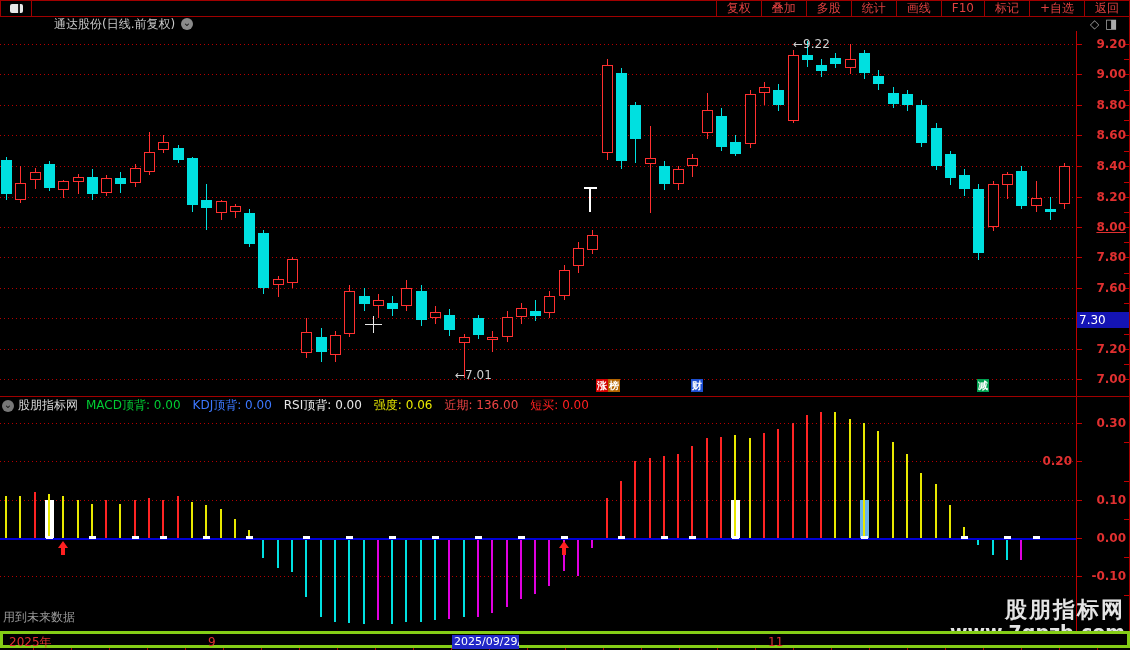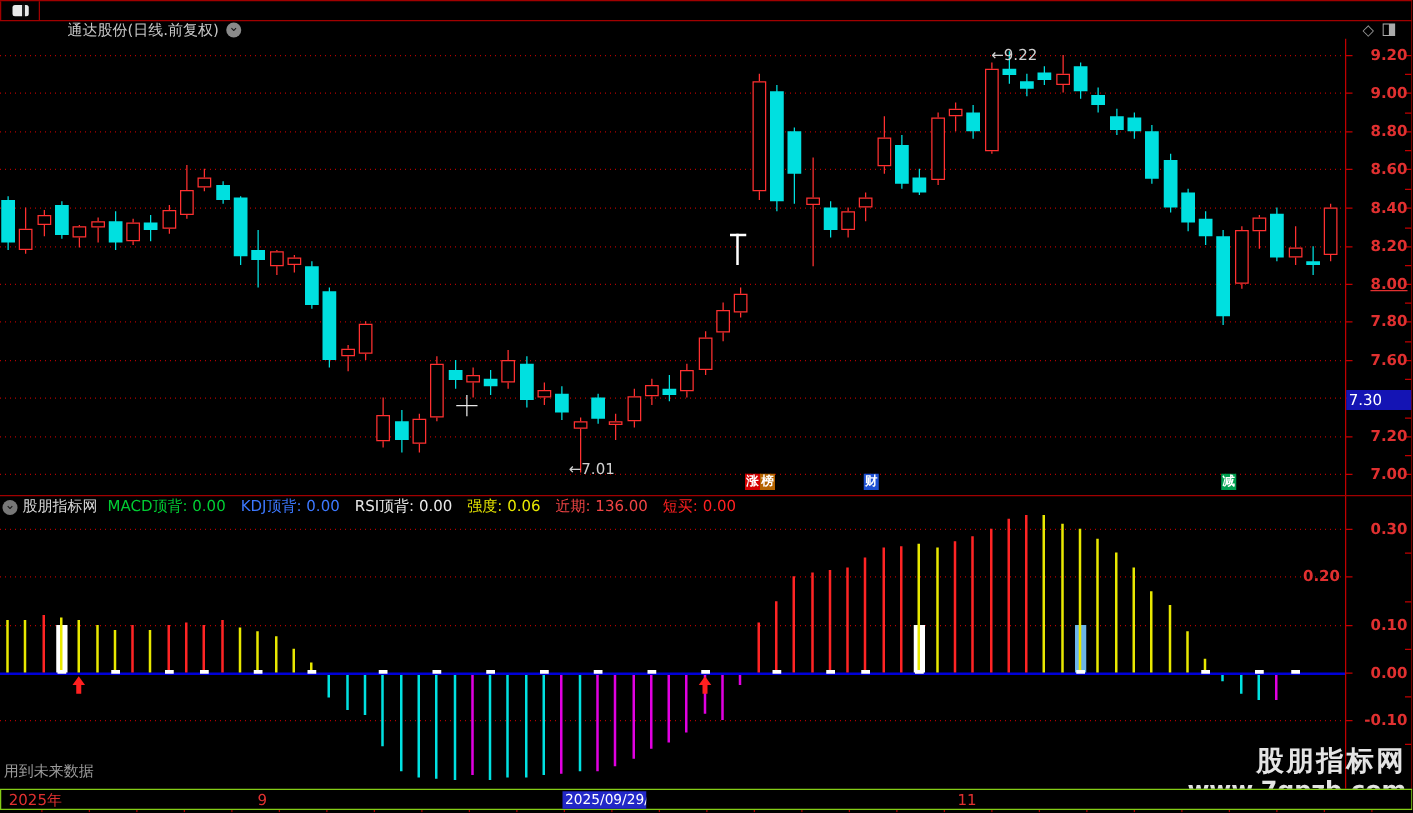--- a/index.html
+++ b/index.html
@@ -32,21 +32,21 @@
   
   .hgrid{height:1px;background-image:repeating-linear-gradient(to right,#b40000 0 1px,transparent 1px 4px);}
   .axis-label{width:46px;text-align:right;color:#e03030;font-size:12px;font-weight:bold;line-height:14px;height:14px;}
   
   #ind-header{position:absolute;left:2px;top:398px;height:15px;display:flex;align-items:center;
               font-size:12px;white-space:nowrap;}
   #ind-header .fld{margin-right:12px;}
   #brand{color:#d8d8d8;margin:0 8px 0 4px;}
   
   #daterow{position:absolute;left:0;top:631px;width:1130px;height:17px;box-sizing:border-box;
-           border:1px solid #84cc16;background:#000;font-size:12px;text-decoration:underline;}
+           border:3px solid #84cc16;background:#000;font-size:12px;text-decoration:underline;}
   #date-tag{position:absolute;top:1px;height:14px;background:#2228c8;color:#fff;
             font-size:11px;line-height:14px;padding:0 2px;white-space:nowrap;overflow:hidden;}
   .mon{position:absolute;top:1px;color:#e03030;line-height:14px;}
   
   #watermark{position:absolute;right:5px;top:598px;text-align:right;color:#e4e4e4;font-weight:bold;line-height:1.1;}
   #wm1{font-size:22px;letter-spacing:2px;}
   #wm2{font-size:19px;}
   #future-note{position:absolute;left:3px;top:609px;color:#9a9a9a;font-size:12px;}
   .badge{position:absolute;top:379px;width:12px;height:13px;font-size:10px;line-height:13px;
          text-align:center;font-weight:bold;}
@@ -55,20 +55,31 @@
              color:#fff;font-size:12px;line-height:16px;padding-left:2px;box-sizing:border-box;}
 </style>
 </head>
 <body>
 
 <div id="screen">
 
   <div id="toolbar">
     <div id="win-cell">
         <div class="win-glyph"></div>
+      </div>
+    <div id="toolbar-right">
+        <span class="rtab">复权</span>
+        <span class="rtab">叠加</span>
+        <span class="rtab">多股</span>
+        <span class="rtab">统计</span>
+        <span class="rtab">画线</span>
+        <span class="rtab">F10</span>
+        <span class="rtab">标记</span>
+        <span class="rtab">+自选</span>
+        <span class="rtab">返回</span>
       </div>
   </div>
 
   <div id="titlebar">
     <span id="title-text">通达股份(日线.前复权)</span>
     <span class="chev" id="title-chev" style="left: 133px;"></span>
     <span id="tb-diamond"></span>
     <span id="tb-pane"></span>
   </div>
 

